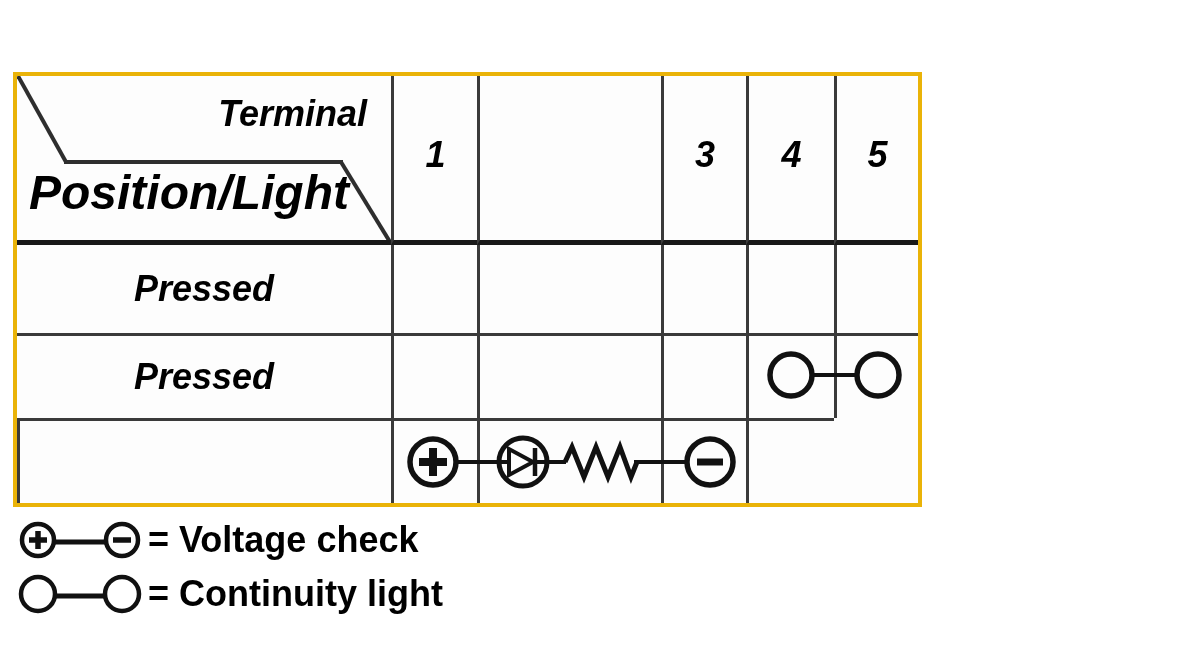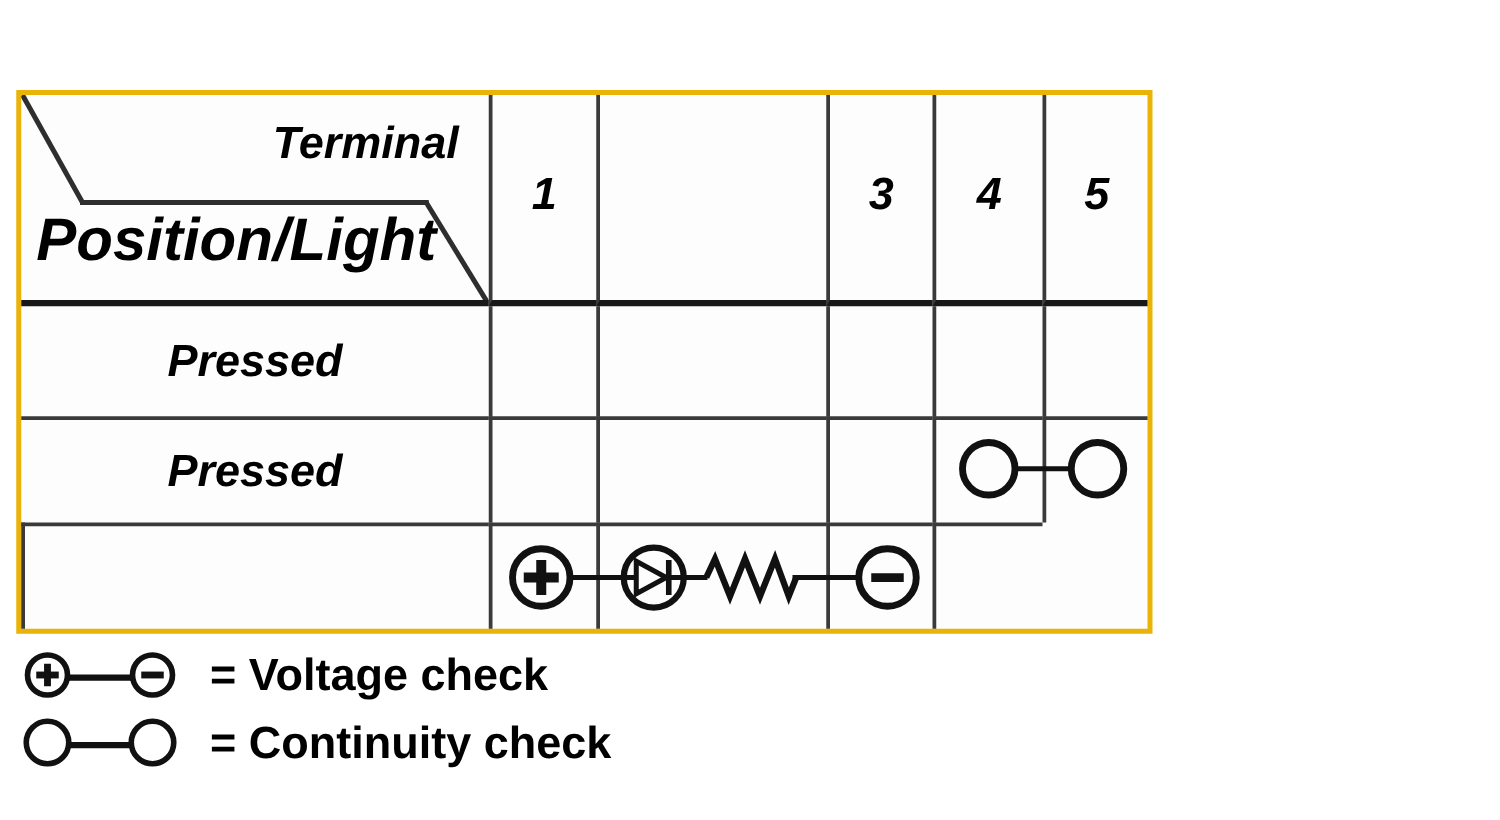--- a/index.html
+++ b/index.html
@@ -33,21 +33,21 @@
               font-size:48px;font-weight:bold;}
 
   
   .overlay{position:absolute;left:0;top:0;width:1200px;height:656px;
            pointer-events:none;}
 
   
   .legend{position:absolute;left:16px;top:516px;}
   .legend-row{display:flex;align-items:center;height:48px;margin-bottom:6px;}
   .legend-row svg{display:block;}
-  .legend-text{font-size:36px;font-weight:bold;margin-left:24px;
+  .legend-text{font-size:36px;font-weight:bold;margin-left:4px;
                white-space:nowrap;}
 </style>
 </head>
 <body>
 
 <div class="stage">
 
   <div class="check-table">
 
     <div class="cell corner hsep">
@@ -134,17 +134,17 @@
         <line x1="97" y1="24" x2="115" y2="24" stroke-width="5.5"></line>
       </svg>
       <span class="legend-text">= Voltage check</span>
     </div>
     <div class="legend-row">
       <svg width="128" height="48" viewBox="0 0 128 48" stroke="#111" fill="none">
         <line x1="36" y1="26" x2="94" y2="26" stroke-width="5"></line>
         <circle cx="22" cy="24" r="17" fill="#fff" stroke-width="4.5"></circle>
         <circle cx="106" cy="24" r="17" fill="#fff" stroke-width="4.5"></circle>
       </svg>
-      <span class="legend-text">= Continuity check</span>
+      <span class="legend-text">= Continuity light</span>
     </div>
   </div>
 
 </div>
 
 </body></html>

